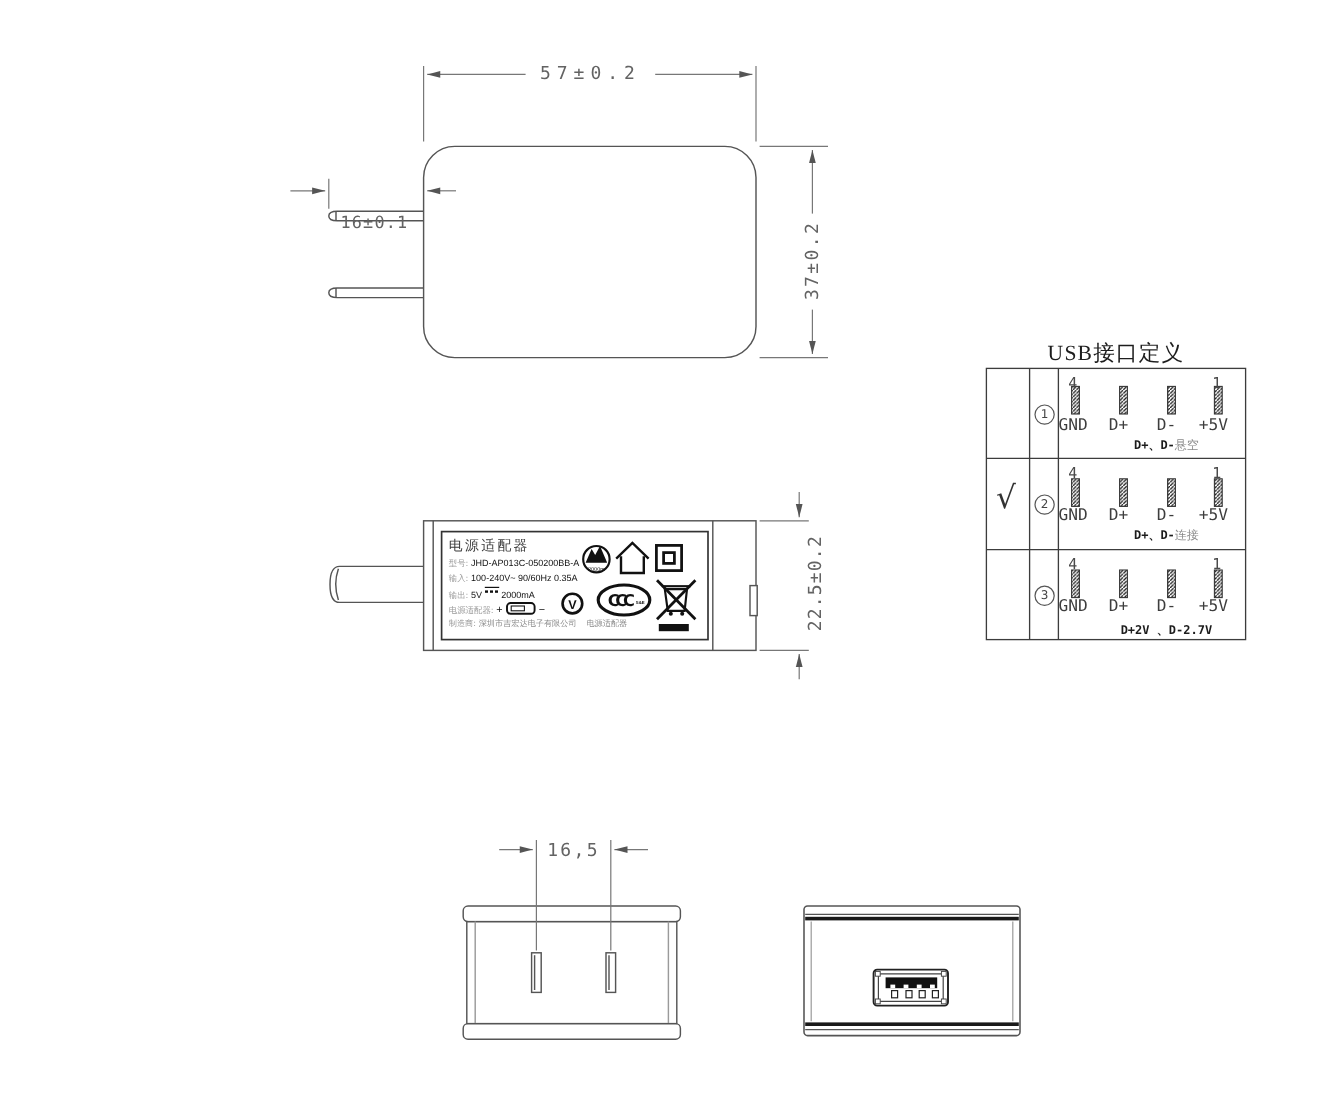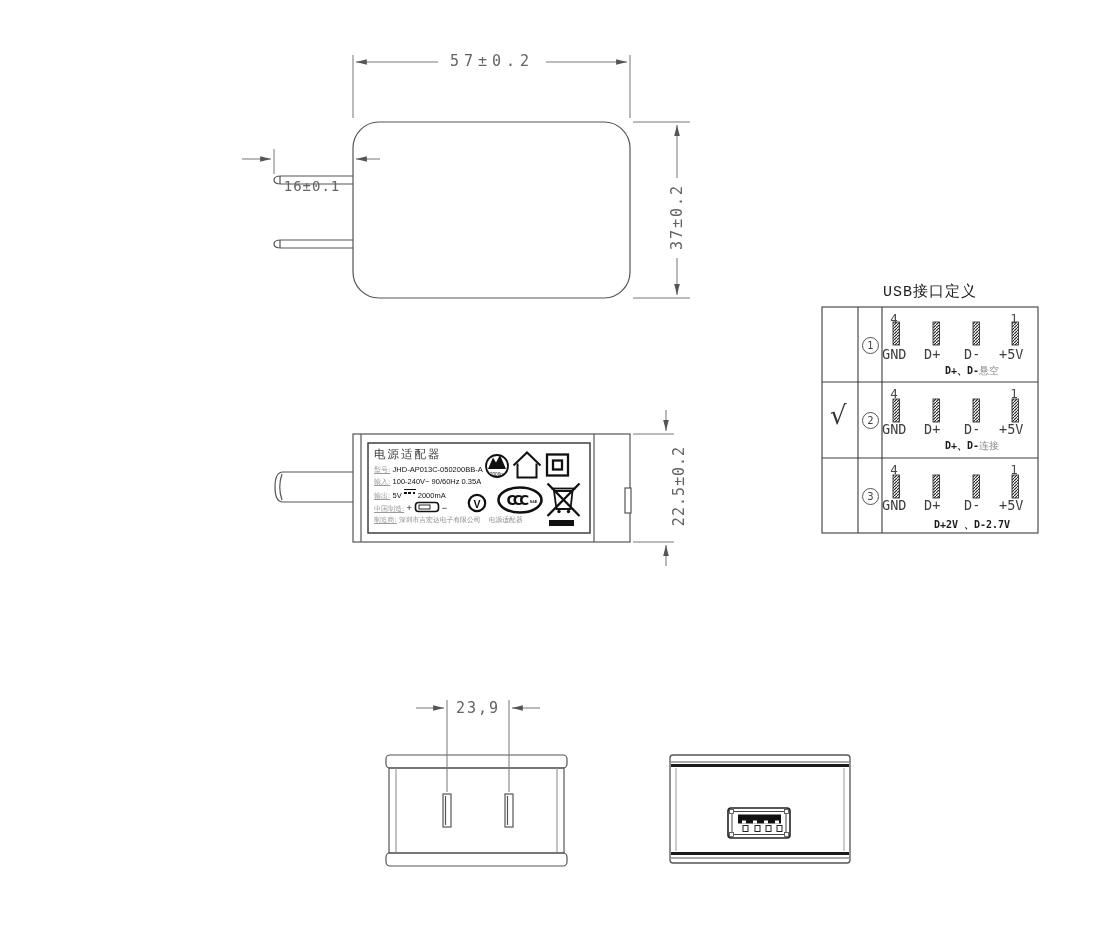--- a/index.html
+++ b/index.html
@@ -17,26 +17,26 @@
   .trow .pn4{left:64px;} .trow .pn1{left:184px;}
   .trow .plabel{position:absolute;top:39px;font-size:13.5px;color:#3d3d3d;letter-spacing:0;
      font-family:"DejaVu Sans Mono",monospace;}
   .trow .pl0{left:60px;} .trow .pl1{left:102px;} .trow .pl2{left:142px;} .trow .pl3{left:177px;}
   .trow .note{position:absolute;left:60px;top:57px;width:145px;text-align:center;font-size:10px;
      letter-spacing:0;color:#8a8a8a;}
   .trow .note b{color:#1c1c1c;font-weight:bold;font-family:"DejaVu Sans Mono",monospace;padding-left:35px;}
   .trow .circnum{position:absolute;left:40px;top:30px;width:15px;height:15px;border:1.2px solid #555;
      border-radius:50%;text-align:center;line-height:15px;font-size:10px;color:#444;letter-spacing:0;}
   .trow .check{position:absolute;left:8px;top:18px;font-size:26px;color:#333;letter-spacing:0;}
-  #tbl-title{font-family:Liberation Mono, monospace;color:#1d1d1d;font-size:15px;letter-spacing:1px;}
+  #tbl-title{font-family:Liberation Serif, serif;color:#1d1d1d;font-size:18px;letter-spacing:1px;}
   
   #label-box{position:absolute;left:368px;top:443px;width:222px;height:78px;}
   #label-title{position:absolute;left:6px;top:4px;font-size:11.5px;letter-spacing:2px;color:#3a3a3a;}
   .lrow{position:absolute;left:6px;font-size:7px;color:#999;letter-spacing:0;}
-  .lrow .k{color:#9a9a9a;text-decoration:underline;}
+  .lrow .k{color:#9a9a9a;}
   .lrow .v{color:#111;font-weight:normal;font-size:7.5px;font-family:"Liberation Sans",sans-serif;}
   .lrow .vg{color:#8a8a8a;font-size:6.8px;text-align:center;}
   .dc{display:inline-block;width:12px;height:7px;border-top:1.6px solid #111;position:relative;
       vertical-align:1px;margin:0 2px;}
   .dc::after{content:"";position:absolute;top:2.4px;left:0;right:0;height:1.6px;
       background:repeating-linear-gradient(90deg,#111 0 2.6px,transparent 2.6px 4.4px);}
   .usbmini{vertical-align:-2px;margin:0 2px;}
 </style>
 </head>
 <body>
@@ -187,21 +187,21 @@
       <rect x="755" y="825.5" width="5" height="6" fill="#fff" stroke="#222" stroke-width="1"></rect>
       <rect x="766" y="825.5" width="5" height="6" fill="#fff" stroke="#222" stroke-width="1"></rect>
       <rect x="777" y="825.5" width="5" height="6" fill="#fff" stroke="#222" stroke-width="1"></rect>
     </g>
   </svg>
 
   <div class="t ctr" style="left:437px;top:52px;width:110px;letter-spacing:5px;">57±0.2</div>
   <div class="t ctr" style="left:272px;top:150px;width:80px;font-size:14px;margin-top:28px;">16±0.1</div>
   <div class="t ctr rot" style="left:617px;top:208px;width:120px;letter-spacing:2px;">37±0.2</div>
   <div class="t ctr rot" style="left:619px;top:477px;width:120px;">22.5±0.2</div>
-  <div class="t ctr" style="left:448px;top:699px;width:60px;letter-spacing:2px;">23,9</div>
+  <div class="t ctr" style="left:448px;top:699px;width:60px;letter-spacing:2px;">16,5</div>
 
   <div class="t ctr" id="tbl-title" style="left:855px;top:282px;width:150px;">USB接口定义</div>
 
   <div class="trow" style="top:307px;">
     <span class="check"></span>
     <span class="circnum">1</span>
     <span class="pinnum pn4">4</span>
     <span class="pinnum pn1">1</span>
     <span class="plabel pl0">GND</span>
     <span class="plabel pl1">D+</span>
@@ -242,21 +242,21 @@
     </div>
     <div class="lrow" style="top:34px;">
       <span class="k">输入:</span>
       <span class="v">100-240V~  90/60Hz  0.35A</span>
     </div>
     <div class="lrow" style="top:46px;">
       <span class="k">输出:</span>
       <span class="v">5V</span><span class="dc"></span><span class="v">2000mA</span>
     </div>
     <div class="lrow" style="top:58px;">
-      <span class="k">中国制造:</span>
+      <span class="k">电源适配器:</span>
       <span class="v" style="font-size:9px;">+</span><svg class="usbmini" width="26" height="12">
           <rect x="1.5" y="1.5" width="23" height="9" rx="3" fill="none" stroke="#111" stroke-width="1.6"></rect>
           <rect x="5" y="4" width="11" height="4" fill="none" stroke="#111" stroke-width="0.9"></rect>
         </svg><span class="v" style="font-size:9px;">−</span>
     </div>
     <div class="lrow" style="top:72px;">
       <span class="k" style="font-size:6.8px;">制造商:</span>
       <span class="vg">深圳市吉宏达电子有限公司</span>
       <span class="vg" style="margin-left:6px;">电源适配器</span>
     </div>

